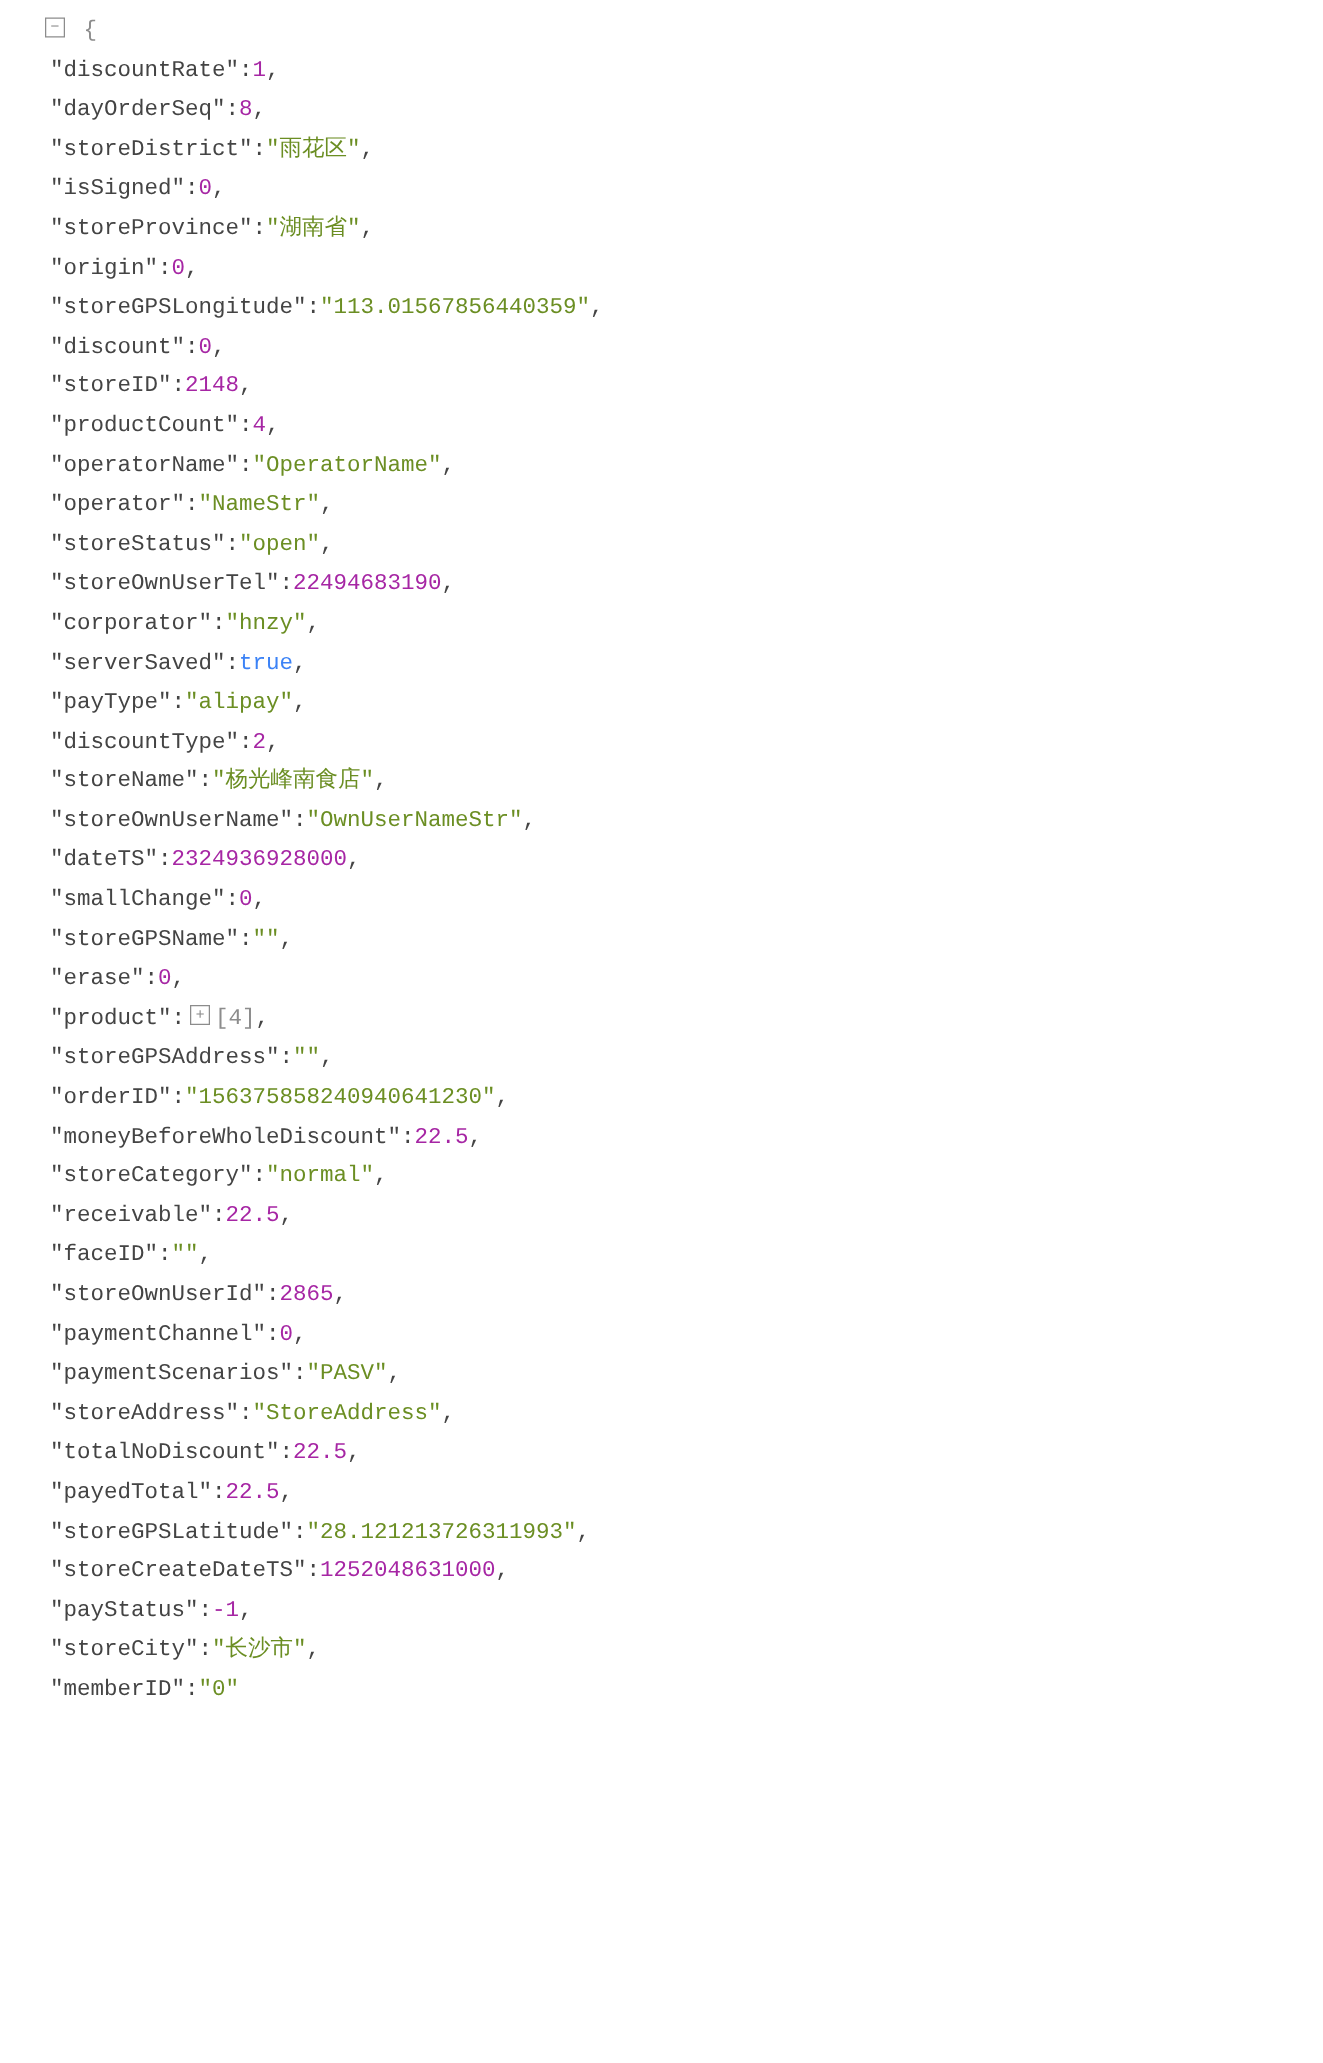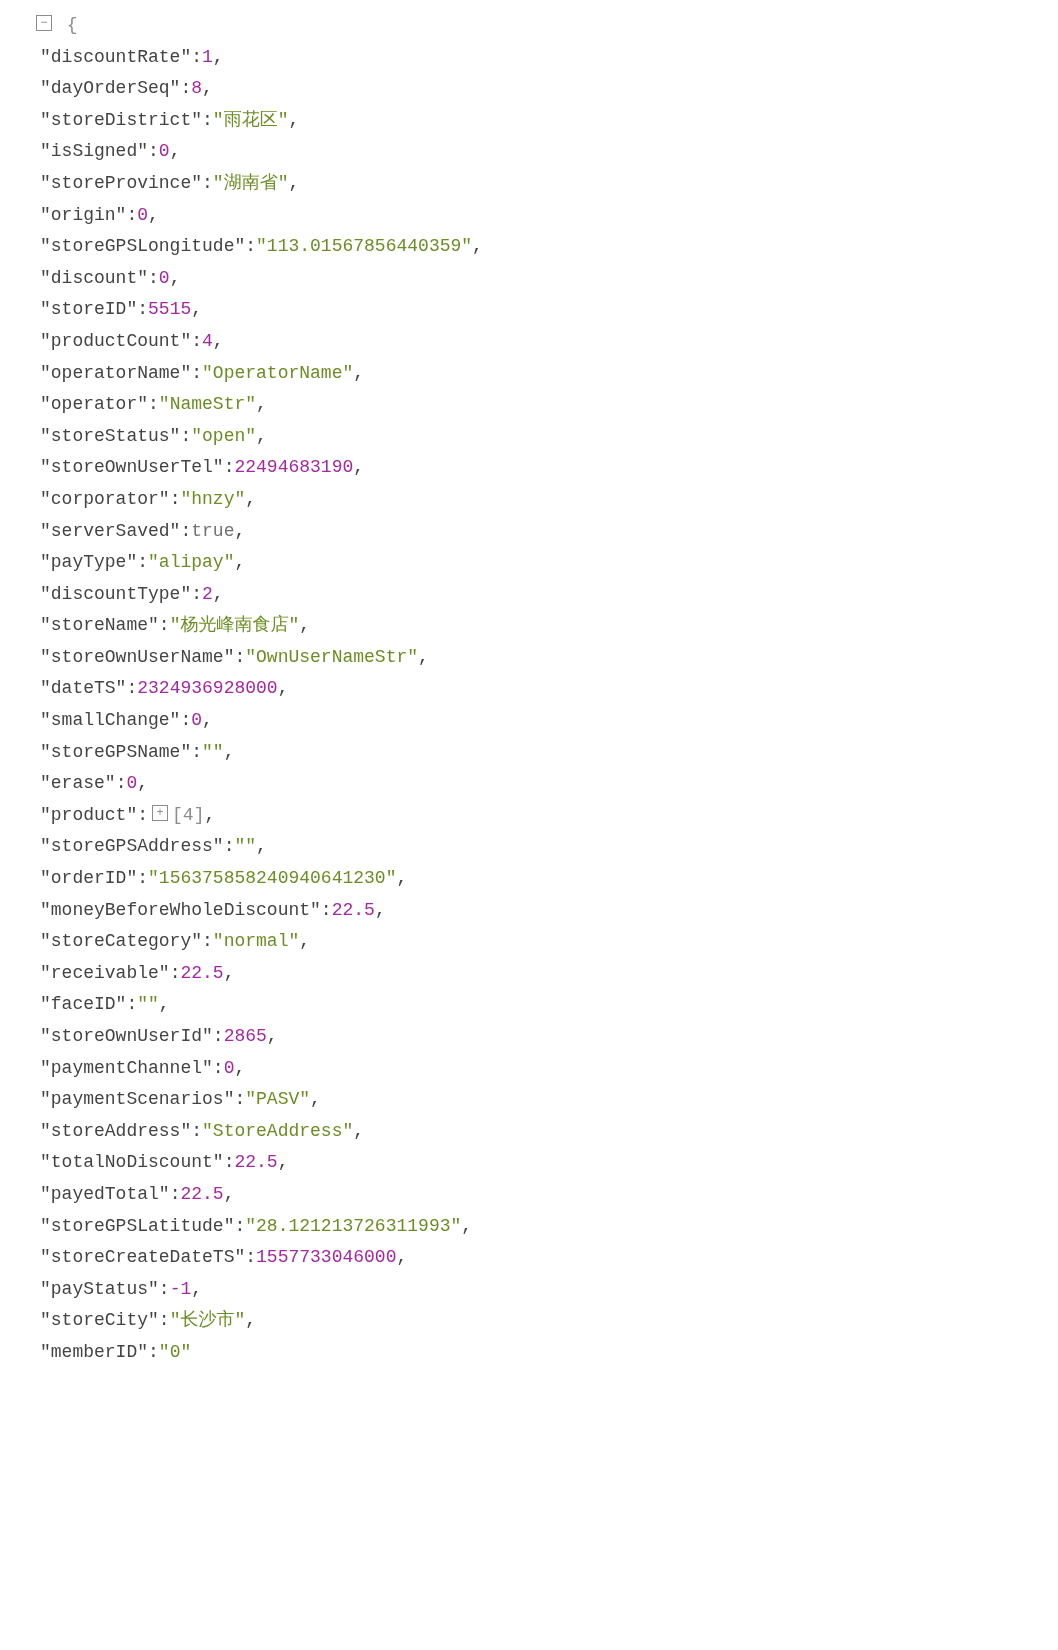--- a/index.html
+++ b/index.html
@@ -5,21 +5,21 @@
   body{margin:0;padding:10px 0 0 0;font-family:"Menlo","Consolas","Monaco","Courier New",monospace;font-size:18px;line-height:31.6px;color:#333;background:#fff}
   .json{white-space:nowrap}
   .line{padding-left:36px}
   .indent{padding-left:40px}
   .brace{color:#8c8c8c}
   .key{color:#444}
   .colon{color:#444}
   .comma{color:#444}
   .num{color:#a626a4}
   .str{color:#6b8e23}
-  .bool{color:#737373}
+  .bool{color:#3b82f6}
   .summary{color:#8c8c8c}
   .icon-box{display:inline-block;width:14px;height:14px;border:1px solid #8c8c8c;color:#8c8c8c;line-height:12px;font-size:12px;text-align:center;vertical-align:middle;position:relative;top:-2px;margin-right:4px;font-family:Arial,sans-serif}
   .icon-plus:before{content:"+"}
   .icon-minus:before{content:"−"}
 </style>
 </head>
 <body>
 
 <div class="json" id="json-root">
   <div class="line">
@@ -28,21 +28,21 @@
   </div>
   <div id="entries">
       <div class="line indent"><span class="key">"discountRate"</span><span class="colon">:</span><span class="num">1</span><span class="comma">,</span></div>
       <div class="line indent"><span class="key">"dayOrderSeq"</span><span class="colon">:</span><span class="num">8</span><span class="comma">,</span></div>
       <div class="line indent"><span class="key">"storeDistrict"</span><span class="colon">:</span><span class="str">"雨花区"</span><span class="comma">,</span></div>
       <div class="line indent"><span class="key">"isSigned"</span><span class="colon">:</span><span class="num">0</span><span class="comma">,</span></div>
       <div class="line indent"><span class="key">"storeProvince"</span><span class="colon">:</span><span class="str">"湖南省"</span><span class="comma">,</span></div>
       <div class="line indent"><span class="key">"origin"</span><span class="colon">:</span><span class="num">0</span><span class="comma">,</span></div>
       <div class="line indent"><span class="key">"storeGPSLongitude"</span><span class="colon">:</span><span class="str">"113.01567856440359"</span><span class="comma">,</span></div>
       <div class="line indent"><span class="key">"discount"</span><span class="colon">:</span><span class="num">0</span><span class="comma">,</span></div>
-      <div class="line indent"><span class="key">"storeID"</span><span class="colon">:</span><span class="num">5515</span><span class="comma">,</span></div>
+      <div class="line indent"><span class="key">"storeID"</span><span class="colon">:</span><span class="num">2148</span><span class="comma">,</span></div>
       <div class="line indent"><span class="key">"productCount"</span><span class="colon">:</span><span class="num">4</span><span class="comma">,</span></div>
       <div class="line indent"><span class="key">"operatorName"</span><span class="colon">:</span><span class="str">"OperatorName"</span><span class="comma">,</span></div>
       <div class="line indent"><span class="key">"operator"</span><span class="colon">:</span><span class="str">"NameStr"</span><span class="comma">,</span></div>
       <div class="line indent"><span class="key">"storeStatus"</span><span class="colon">:</span><span class="str">"open"</span><span class="comma">,</span></div>
       <div class="line indent"><span class="key">"storeOwnUserTel"</span><span class="colon">:</span><span class="num">22494683190</span><span class="comma">,</span></div>
       <div class="line indent"><span class="key">"corporator"</span><span class="colon">:</span><span class="str">"hnzy"</span><span class="comma">,</span></div>
       <div class="line indent"><span class="key">"serverSaved"</span><span class="colon">:</span><span class="bool">true</span><span class="comma">,</span></div>
       <div class="line indent"><span class="key">"payType"</span><span class="colon">:</span><span class="str">"alipay"</span><span class="comma">,</span></div>
       <div class="line indent"><span class="key">"discountType"</span><span class="colon">:</span><span class="num">2</span><span class="comma">,</span></div>
       <div class="line indent"><span class="key">"storeName"</span><span class="colon">:</span><span class="str">"杨光峰南食店"</span><span class="comma">,</span></div>
@@ -58,18 +58,18 @@
       <div class="line indent"><span class="key">"storeCategory"</span><span class="colon">:</span><span class="str">"normal"</span><span class="comma">,</span></div>
       <div class="line indent"><span class="key">"receivable"</span><span class="colon">:</span><span class="num">22.5</span><span class="comma">,</span></div>
       <div class="line indent"><span class="key">"faceID"</span><span class="colon">:</span><span class="str">""</span><span class="comma">,</span></div>
       <div class="line indent"><span class="key">"storeOwnUserId"</span><span class="colon">:</span><span class="num">2865</span><span class="comma">,</span></div>
       <div class="line indent"><span class="key">"paymentChannel"</span><span class="colon">:</span><span class="num">0</span><span class="comma">,</span></div>
       <div class="line indent"><span class="key">"paymentScenarios"</span><span class="colon">:</span><span class="str">"PASV"</span><span class="comma">,</span></div>
       <div class="line indent"><span class="key">"storeAddress"</span><span class="colon">:</span><span class="str">"StoreAddress"</span><span class="comma">,</span></div>
       <div class="line indent"><span class="key">"totalNoDiscount"</span><span class="colon">:</span><span class="num">22.5</span><span class="comma">,</span></div>
       <div class="line indent"><span class="key">"payedTotal"</span><span class="colon">:</span><span class="num">22.5</span><span class="comma">,</span></div>
       <div class="line indent"><span class="key">"storeGPSLatitude"</span><span class="colon">:</span><span class="str">"28.121213726311993"</span><span class="comma">,</span></div>
-      <div class="line indent"><span class="key">"storeCreateDateTS"</span><span class="colon">:</span><span class="num">1557733046000</span><span class="comma">,</span></div>
+      <div class="line indent"><span class="key">"storeCreateDateTS"</span><span class="colon">:</span><span class="num">1252048631000</span><span class="comma">,</span></div>
       <div class="line indent"><span class="key">"payStatus"</span><span class="colon">:</span><span class="num">-1</span><span class="comma">,</span></div>
       <div class="line indent"><span class="key">"storeCity"</span><span class="colon">:</span><span class="str">"长沙市"</span><span class="comma">,</span></div>
       <div class="line indent"><span class="key">"memberID"</span><span class="colon">:</span><span class="str">"0"</span></div>
     </div>
 </div>
 
 </body></html>

